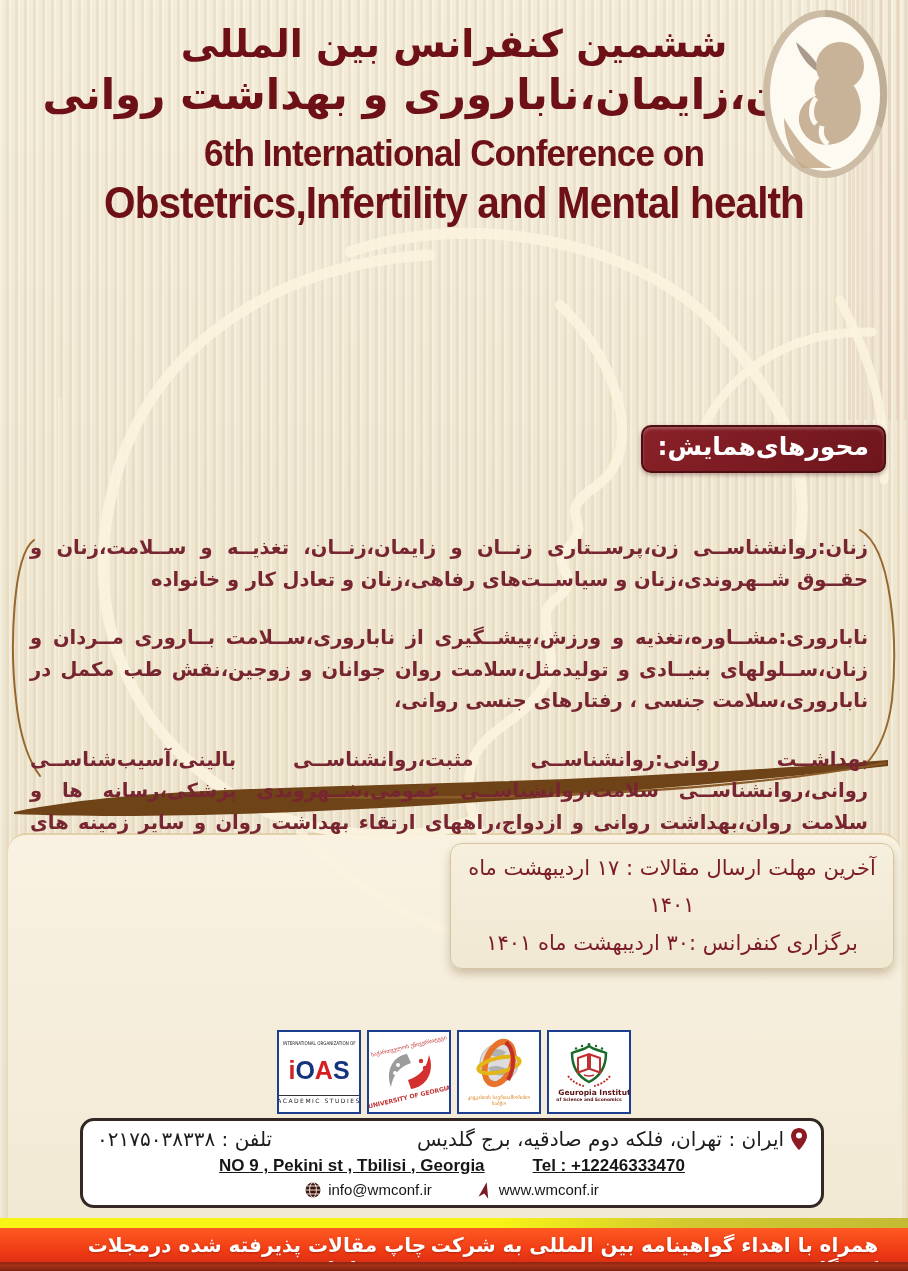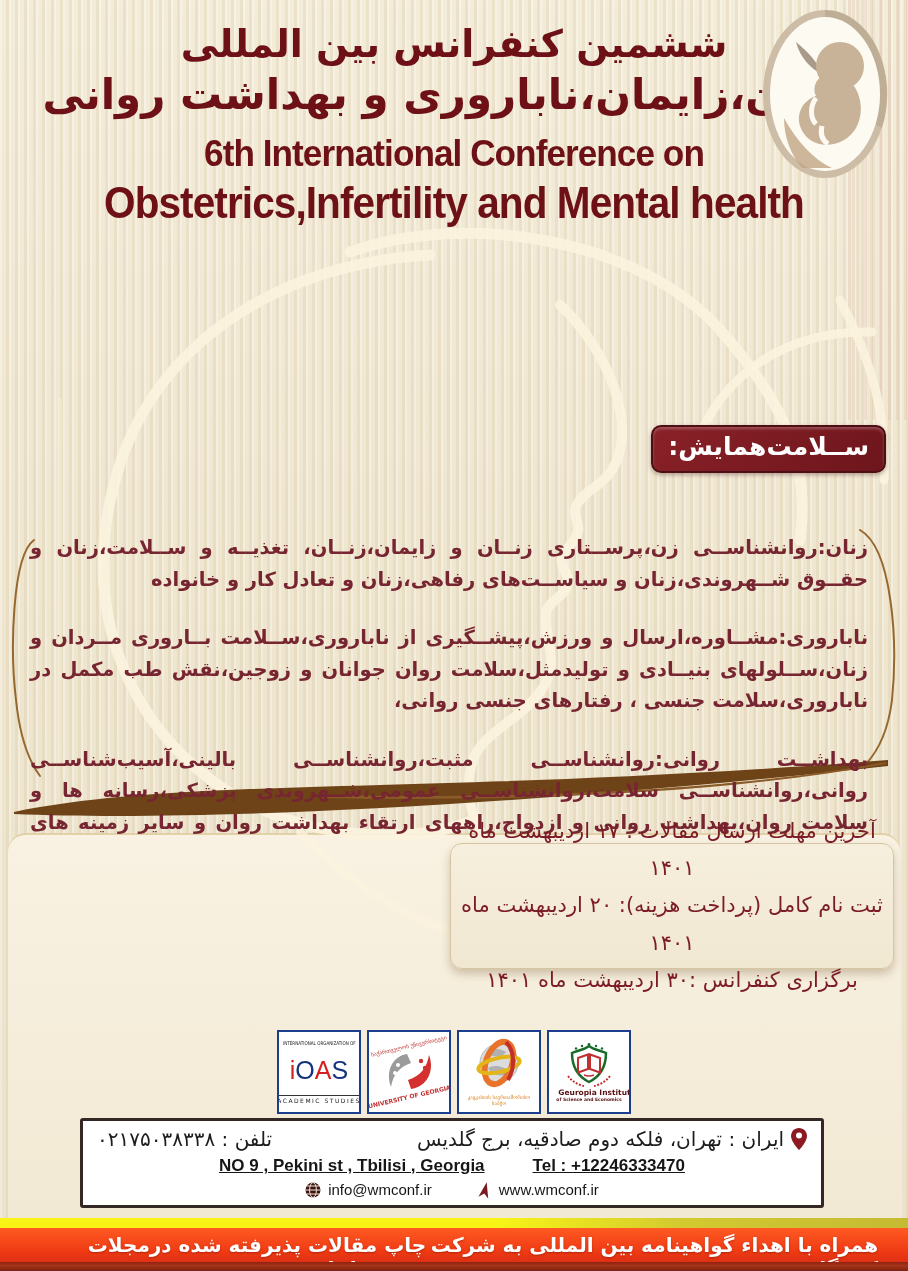--- a/index.html
+++ b/index.html
@@ -33,30 +33,30 @@
   .topics p{margin:0 0 27px 0;}
   .dates{position:absolute; left:450px; top:843px; width:442px; height:124px; z-index:3;
     background:linear-gradient(180deg,#f6efdd,#f1e8d2); border:1px solid #d6c5a0; border-radius:12px;
     box-shadow:0 5px 10px rgba(110,80,45,.30);
     display:flex; flex-direction:column; justify-content:center; align-items:center;
     direction:rtl; color:#7b1c26; font-size:21px; font-weight:normal; line-height:1.78; text-align:center;}
   .logos{position:absolute; top:1030px; left:50%; transform:translateX(-50%); z-index:3; display:flex; gap:6px;}
   .logo-box{width:80px; height:80px; background:#fff; border:2px solid #1c3e8f;
     display:flex; flex-direction:column; justify-content:center; align-items:center; overflow:hidden; position:relative;}
   .ioas-top{font-size:5px; color:#222; white-space:nowrap; transform:scaleX(.82);}
-  .ioas-word{font-size:25px; font-weight:normal; font-family:"Liberation Sans",sans-serif; line-height:1; margin:12px 0;}
+  .ioas-word{font-size:25px; font-weight:bold; font-family:"Liberation Sans",sans-serif; line-height:1; margin:12px 0;}
   .ioas-word .r{color:#d42020;} .ioas-word .b{color:#16337e;}
   .ioas-bot{font-size:6px; letter-spacing:1.5px; color:#222; border-top:1px solid #333; padding-top:1px; white-space:nowrap;}
   .uog-geo{font-size:5.5px; color:#c23333; white-space:nowrap; transform:rotate(-13deg); margin-top:2px;}
   .uog-cap{font-size:6px; font-weight:bold; color:#c23333; white-space:nowrap; transform:rotate(-13deg); margin-bottom:4px;}
   .globe-cap{font-size:5px; color:#d8821e; line-height:1.3; text-align:center; white-space:nowrap;}
   .geu-title{font-size:7.5px; font-weight:bold; color:#5a1212; white-space:nowrap;margin-left:16px;}
   .geu-sub{font-size:4.5px; font-weight:bold; color:#5a1212; white-space:nowrap;}
   .contact{position:absolute; left:80px; width:744px; top:1118px; height:90px; z-index:3;
-    background:#fff; border:3px solid #332824; border-radius:3px; box-sizing:border-box;
+    background:#fff; border:3px solid #332824; border-radius:14px; box-sizing:border-box;
     display:flex; flex-direction:column; justify-content:space-around; padding:4px 14px;}
   .c-row{display:flex; align-items:center;}
   .c-row1{justify-content:space-between;}
   .c-row2{justify-content:center; gap:48px; font-family:"Liberation Sans",sans-serif; font-weight:bold; font-size:17px; color:#161616;text-decoration:underline;}
   .c-row3{justify-content:center; gap:46px; font-family:"Liberation Sans",sans-serif; font-weight:normal; font-size:15px; color:#161616;}
   .c-fa{direction:rtl; font-size:20px; color:#1d1d1d;}
   .c-item{display:flex; align-items:center; gap:7px;}
   .ystrip{position:absolute; left:0; right:0; top:1218px; height:10px; z-index:3;
     background:linear-gradient(90deg,#f7f416 0%, #f7f416 55%, #d3ca30 75%, #c4bb34 100%);}
   .footer{position:absolute; left:0; right:0; top:1228px; height:43px; z-index:3;
@@ -107,31 +107,30 @@
     <path d="M22,110 C34,132 52,152 70,160 L40,160 C28,146 22,128 22,110 Z" fill="#c2a583" opacity="0.8"></path>
   </svg>
 
   <div class="hdr">
     <div class="t-fa1">ششمین کنفرانس بین المللی</div>
     <div class="t-fa2">زنــان،زایمان،ناباروری و بهداشت روانی</div>
     <div class="t-en1">6th International Conference on</div>
     <div class="t-en2">Obstetrics,Infertility and Mental health</div>
   </div>
 
-  <div class="badge">ســلامت‌همایش:</div>
+  <div class="badge">محورهای‌همایش:</div>
 
   <div class="topics">
     <p>زنان:روانشناســی زن،پرســتاری زنــان و زایمان،زنــان، تغذیــه و ســلامت،زنان و حقــوق شــهروندی،زنان و سیاســت‌های رفاهی،زنان و تعادل کار و خانواده</p>
-    <p>ناباروری:مشــاوره،ارسال و ورزش،پیشــگیری از ناباروری،ســلامت بــاروری مــردان و زنان،ســلولهای بنیــادی و تولیدمثل،سلامت روان جوانان و زوجین،نقش طب مکمل در ناباروری،سلامت جنسی ، رفتارهای جنسی روانی،</p>
+    <p>ناباروری:مشــاوره،تغذیه و ورزش،پیشــگیری از ناباروری،ســلامت بــاروری مــردان و زنان،ســلولهای بنیــادی و تولیدمثل،سلامت روان جوانان و زوجین،نقش طب مکمل در ناباروری،سلامت جنسی ، رفتارهای جنسی روانی،</p>
     <p>بهداشــت روانی:روانشناســی مثبت،روانشناســی بالینی،آسیب‌شناســی روانی،روانشناســی سلامت،روانشناســی عمومی،شــهروندی پزشکی،رسانه ها و سلامت روان،بهداشت روانی و ازدواج،راههای ارتقاء بهداشت روان و سایر زمینه های مرتبط...</p>
   </div>
 
   <div class="dates">
     <div>آخرین مهلت ارسال مقالات : ۱۷ اردیبهشت ماه ۱۴۰۱</div>
-    <div>ثبت نام کامل  (پرداخت هزینه): ۲۰ اردیبهشت ماه ۱۴۰۱</div>
     <div>برگزاری کنفرانس :۳۰ اردیبهشت ماه ۱۴۰۱</div>
   </div>
 
   <div class="logos">
 
     <div class="logo-box">
       <div class="ioas-top">INTERNATIONAL ORGANIZATION OF</div>
       <div class="ioas-word"><span class="r">i</span><span class="b">O</span><span class="r">A</span><span class="b">S</span></div>
       <div class="ioas-bot">ACADEMIC STUDIES</div>
     </div>

